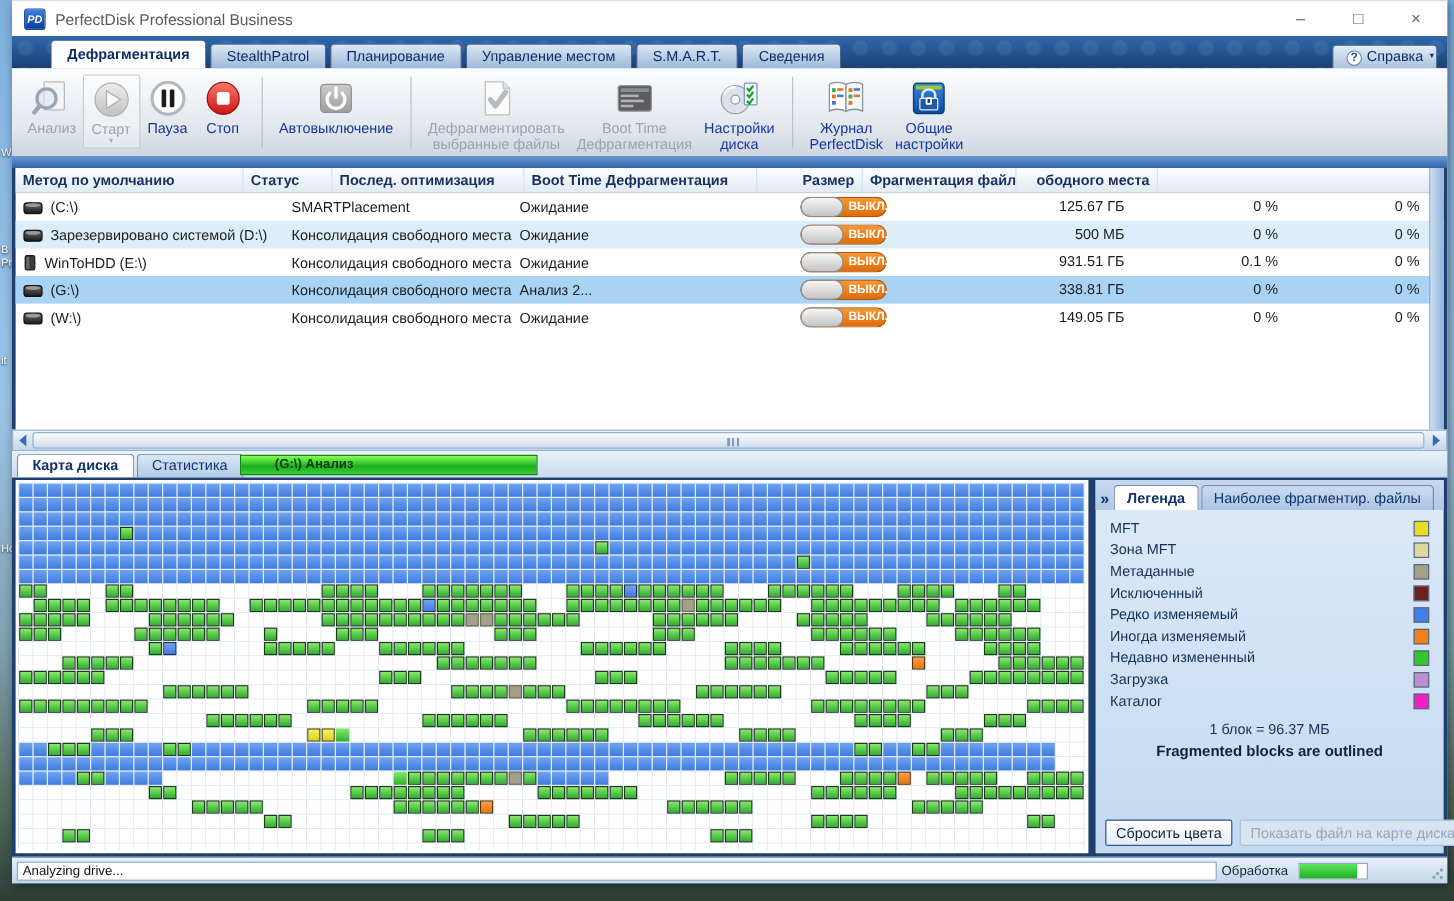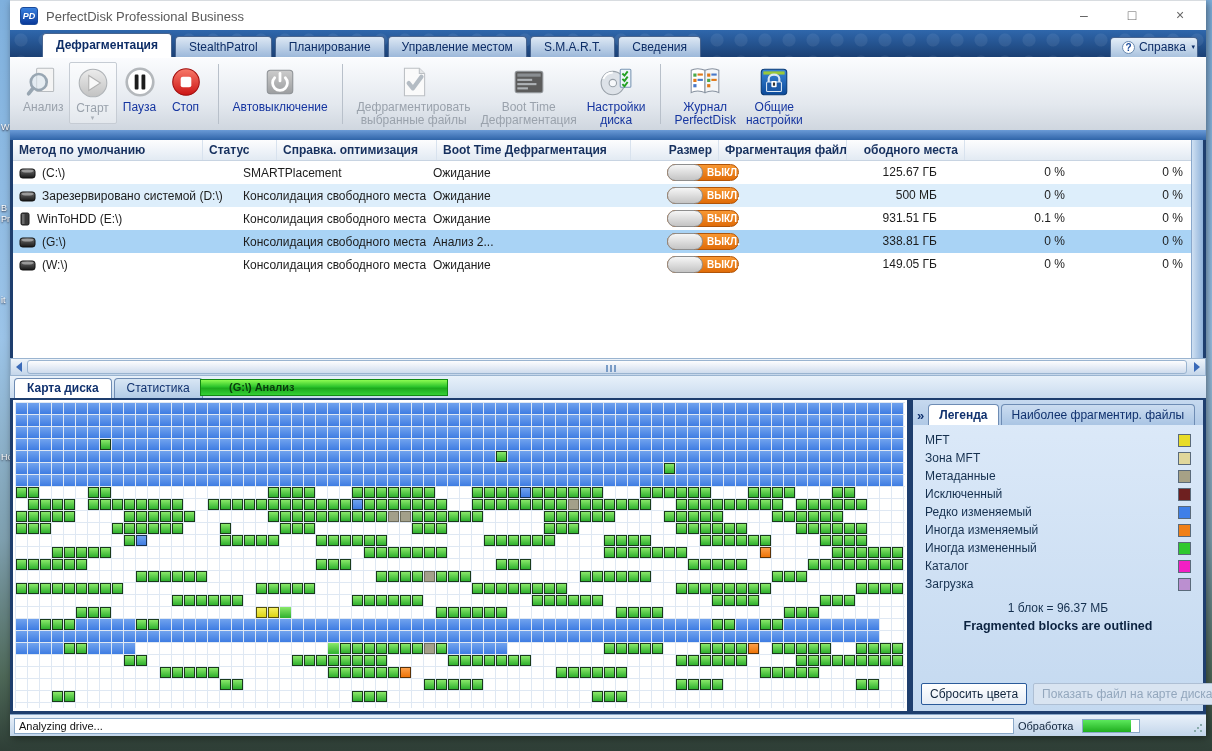--- a/index.html
+++ b/index.html
@@ -337,21 +337,21 @@
         <div class="tb-label">Общие
 настройки</div>
       </div>
     </div>
   <div class="bluebar"></div>
 
   <div class="tablewrap">
     <div class="thead" id="thead">
         <div class="th" style="width: 190px; flex: 0 0 190px;">Метод по умолчанию</div>
         <div class="th" style="width: 74px; flex: 0 0 74px;">Статус</div>
-        <div class="th" style="width: 160px; flex: 0 0 160px;">Справка. оптимизация</div>
+        <div class="th" style="width: 160px; flex: 0 0 160px;">Послед. оптимизация</div>
         <div class="th" style="width: 194px; flex: 0 0 194px;">Boot Time Дефрагментация</div>
         <div class="th num" style="width: 88px; flex: 0 0 88px;">Размер</div>
         <div class="th num" style="width: 128px; flex: 0 0 128px;">Фрагментация файлов</div>
         <div class="th num" style="width: 118px; flex: 0 0 118px;">ободного места</div>
       </div>
     <div id="tbody">
         <div class="trow">
           <div class="td" style="width: 224px; flex: 0 0 224px;">
             <svg class="disk-ic" width="17" height="12" viewBox="0 0 17 12">
               <rect x="1" y="2" width="15" height="9" rx="2.5" fill="url(#hg)" stroke="#111"></rect>
@@ -1672,30 +1672,30 @@
         </div>
         <div class="lg-item">
           <span>Редко изменяемый</span>
           <span class="lg-swatch" style="background: rgb(63, 127, 232);"></span>
         </div>
         <div class="lg-item">
           <span>Иногда изменяемый</span>
           <span class="lg-swatch" style="background: rgb(240, 128, 24);"></span>
         </div>
         <div class="lg-item">
-          <span>Иногда измененный</span>
+          <span>Недавно измененный</span>
           <span class="lg-swatch" style="background: rgb(47, 200, 47);"></span>
+        </div>
+        <div class="lg-item">
+          <span>Загрузка</span>
+          <span class="lg-swatch" style="background: rgb(187, 143, 208);"></span>
         </div>
         <div class="lg-item">
           <span>Каталог</span>
           <span class="lg-swatch" style="background: rgb(243, 31, 196);"></span>
-        </div>
-        <div class="lg-item">
-          <span>Загрузка</span>
-          <span class="lg-swatch" style="background: rgb(187, 143, 208);"></span>
         </div>
       </div>
     <div class="lg-note1">1 блок = 96.37 МБ</div>
     <div class="lg-note2">Fragmented blocks are outlined</div>
     <div class="lg-buttons">
       <div class="btn">Сбросить цвета</div>
       <div class="btn disabled">Показать файл на карте диска</div>
     </div>
   </div>
 

